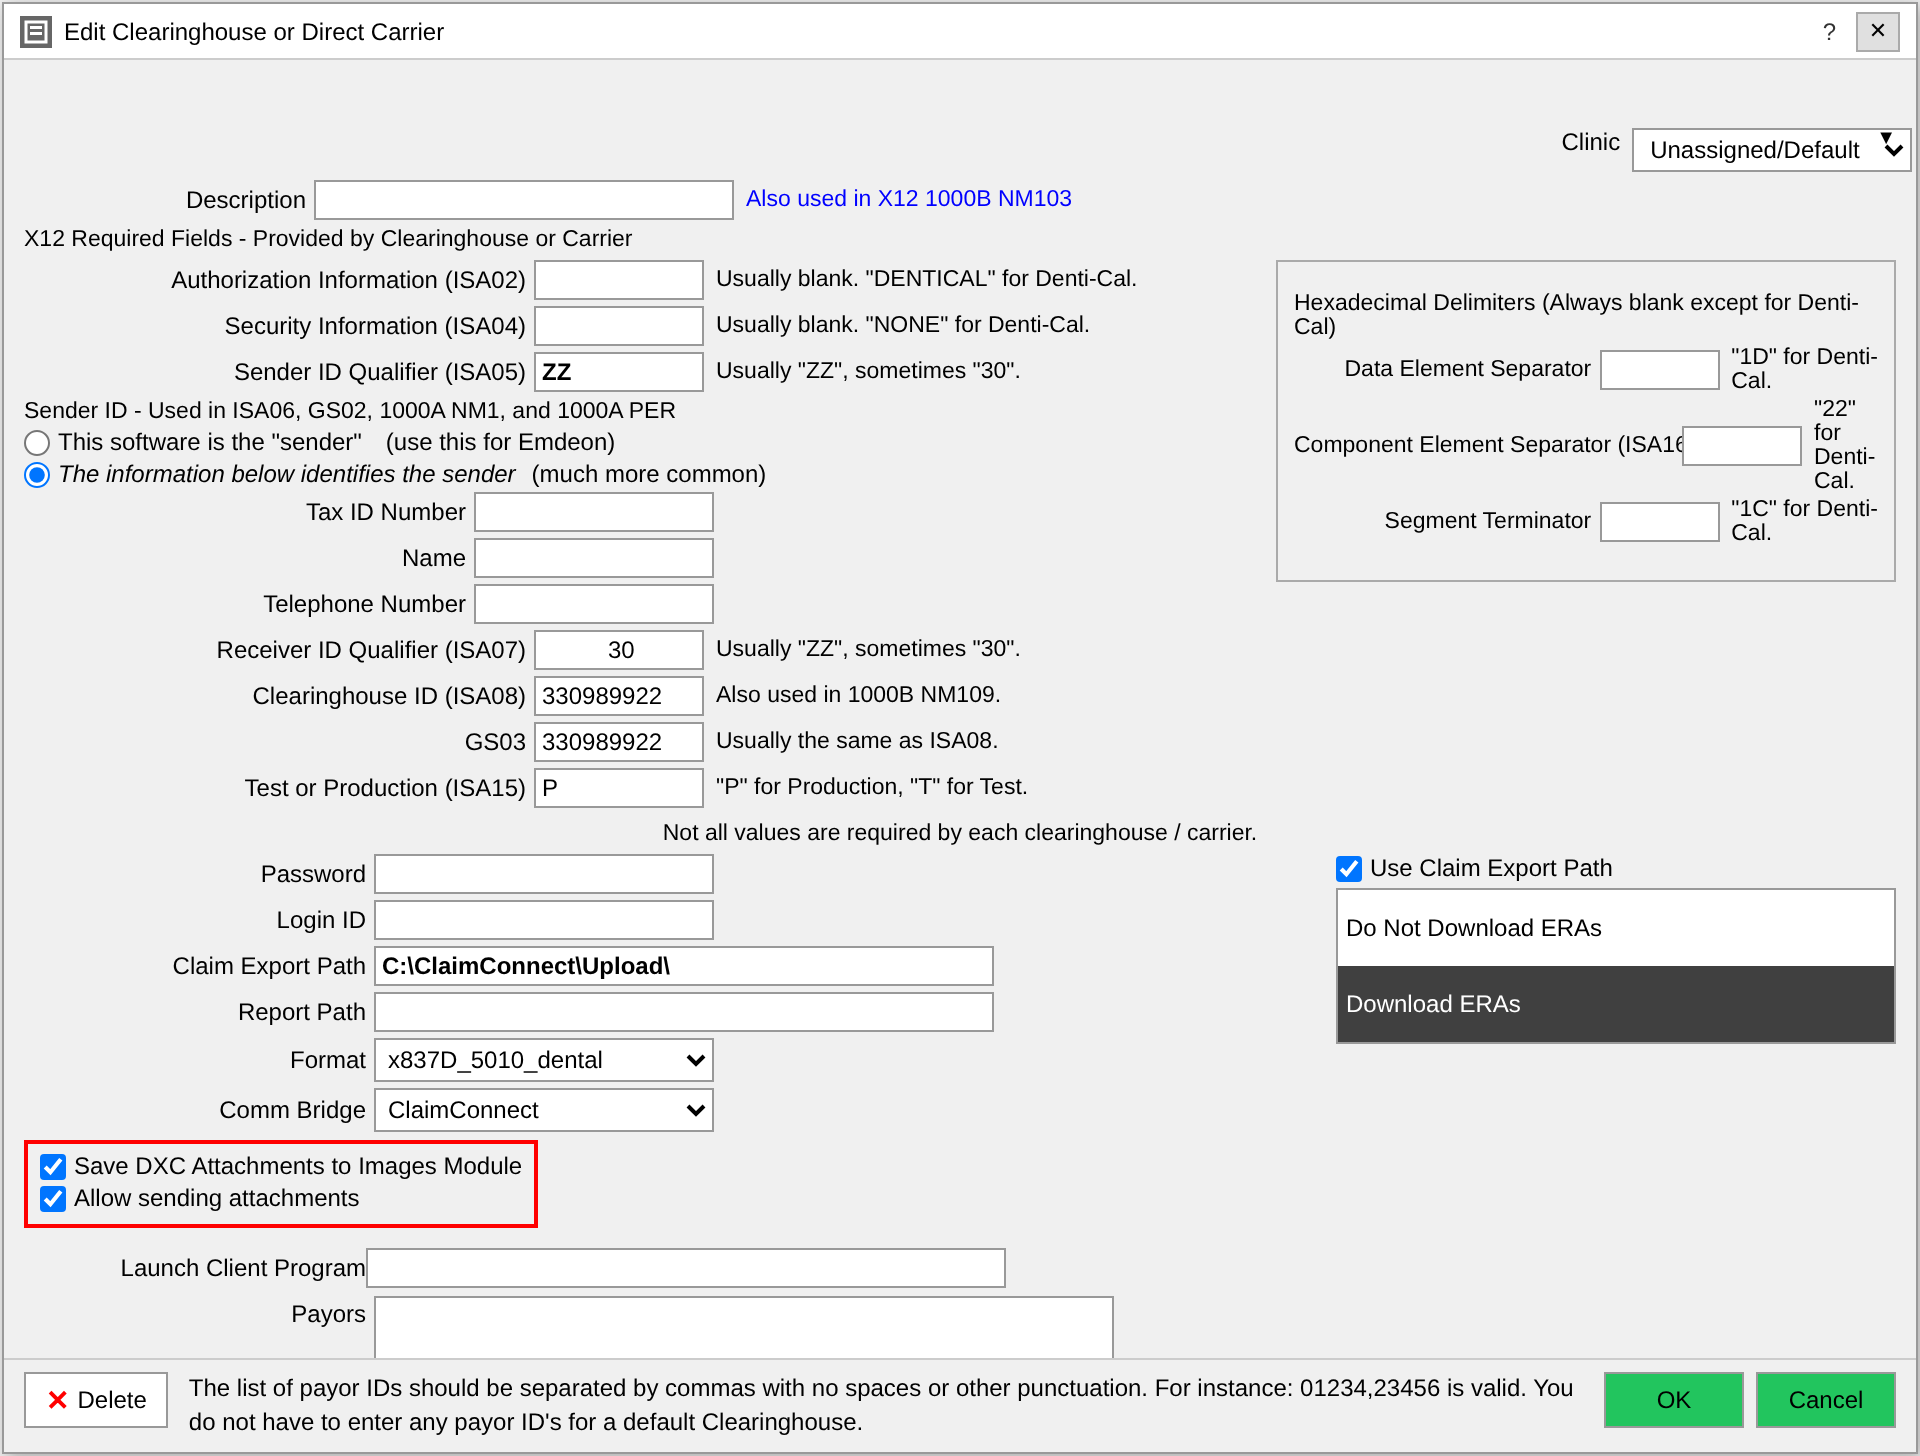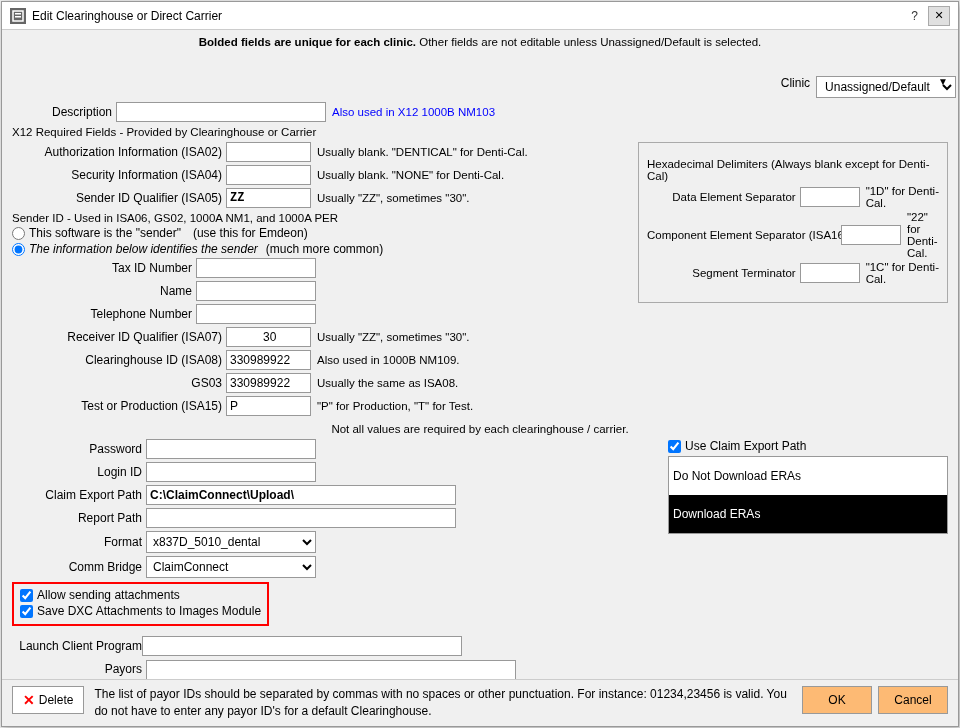--- a/index.html
+++ b/index.html
@@ -70,20 +70,21 @@
       font-size: 11.5px;
       margin-bottom: 8px;
       color: #000;
     }
     .bold-notice b { font-weight: bold; }
 
     .form-row {
       display: flex;
       align-items: center;
       margin-bottom: 3px;
+      margin-left: 41px;
     }
     .form-label {
       text-align: right;
       color: #000;
       white-space: nowrap;
     }
     .form-input {
       border: 1px solid #999;
       background: white;
       height: 20px;
@@ -168,21 +169,21 @@
       border: 1px solid #999;
       background: white;
       width: 100%;
     }
     .listbox-item {
       padding: 12px 4px;
       font-size: 12px;
       cursor: pointer;
     }
     .listbox-item.selected {
-      background: #000000;
+      background: #404040;
       color: white;
     }
 
     select.dropdown {
       height: 22px;
       border: 1px solid #999;
       background: white;
       font-size: 12px;
       padding: 0 2px;
       outline: none;
@@ -205,21 +206,21 @@
     }
     .footer-buttons {
       display: flex;
       gap: 6px;
       align-items: center;
     }
     .btn {
       height: 28px;
       min-width: 70px;
       border: 1px solid #999;
-      background: #fdba74;
+      background: #22c55e;
       font-size: 12px;
       cursor: pointer;
       padding: 0 12px;
     }
     .btn-delete {
       background: white;
       border: 1px solid #999;
       display: flex;
       align-items: center;
       gap: 4px;
@@ -295,24 +296,20 @@
           <rect x="3" y="6" width="6" height="1.5" fill="white"></rect>
         </svg>
     </div>
     <span class="title-bar-text">Edit Clearinghouse or Direct Carrier</span>
     <span class="title-bar-help">?</span>
     <button class="title-bar-btn">✕</button>
   </div>
 
   <div class="content">
 
-    <div class="bold-notice">
-      <b>Bolded fields are unique for each clinic.</b>
-      <span>Other fields are not editable unless Unassigned/Default is selected.</span>
-    </div>
 
     <div class="clinic-row">
       <span class="clinic-label">Clinic</span>
       <select class="clinic-select">
         <option>Unassigned/Default</option>
       </select>
       <span style="margin-left:-18px; pointer-events:none; font-size:10px;">▼</span>
     </div>
 
     <div class="form-row">
@@ -336,21 +333,21 @@
         </div>
 
         <div class="form-row">
           <span class="form-label" style="width:210px;">Security Information (ISA04)</span>
           <input class="form-input" style="width: 85px; margin-left: 4px;" type="text" value="">
           <span class="form-text">Usually blank. "NONE" for Denti-Cal.</span>
         </div>
 
         <div class="form-row">
           <span class="form-label" style="width:210px;">Sender ID Qualifier (ISA05)</span>
-          <input class="form-input bold-field" style="width: 85px; margin-left: 4px; font-family: Liberation Mono, monospace;" type="text" value="ZZ">
+          <input class="form-input bold-field" style="width: 85px; margin-left: 4px;" type="text" value="ZZ">
           <span class="form-text">Usually "ZZ", sometimes "30".</span>
         </div>
 
         <div style="font-size:11.5px; margin:4px 0 2px 0;">Sender ID - Used in ISA06, GS02, 1000A NM1, and 1000A PER</div>
 
         <div class="radio-row">
           <input type="radio" name="sender" style="">
           <span style="margin-right:4px;">This software is the "sender"</span>
 
           <span style="margin-left:8px; color:#000;">(use this for Emdeon)</span>
@@ -459,25 +456,25 @@
           <select class="dropdown" style="width:170px; margin-left:4px;">
             <option>ClaimConnect</option>
             <option>None</option>
           </select>
         </div>
 
         <div style="margin-top:4px;">
           <div class="red-box">
             <div class="checkbox-row">
               <input type="checkbox" checked="" style="">
-              <span>Allow sending attachments</span>
+              <span>Save DXC Attachments to Images Module</span>
             </div>
             <div class="checkbox-row">
               <input type="checkbox" checked="" style="">
-              <span>Save DXC Attachments to Images Module</span>
+              <span>Allow sending attachments</span>
             </div>
           </div>
         </div>
       </div>
 
       <div class="lower-right">
         <div class="use-claim-row">
           <input type="checkbox" checked="" style="">
           <span style="margin-left:4px;">Use Claim Export Path</span>
         </div>

